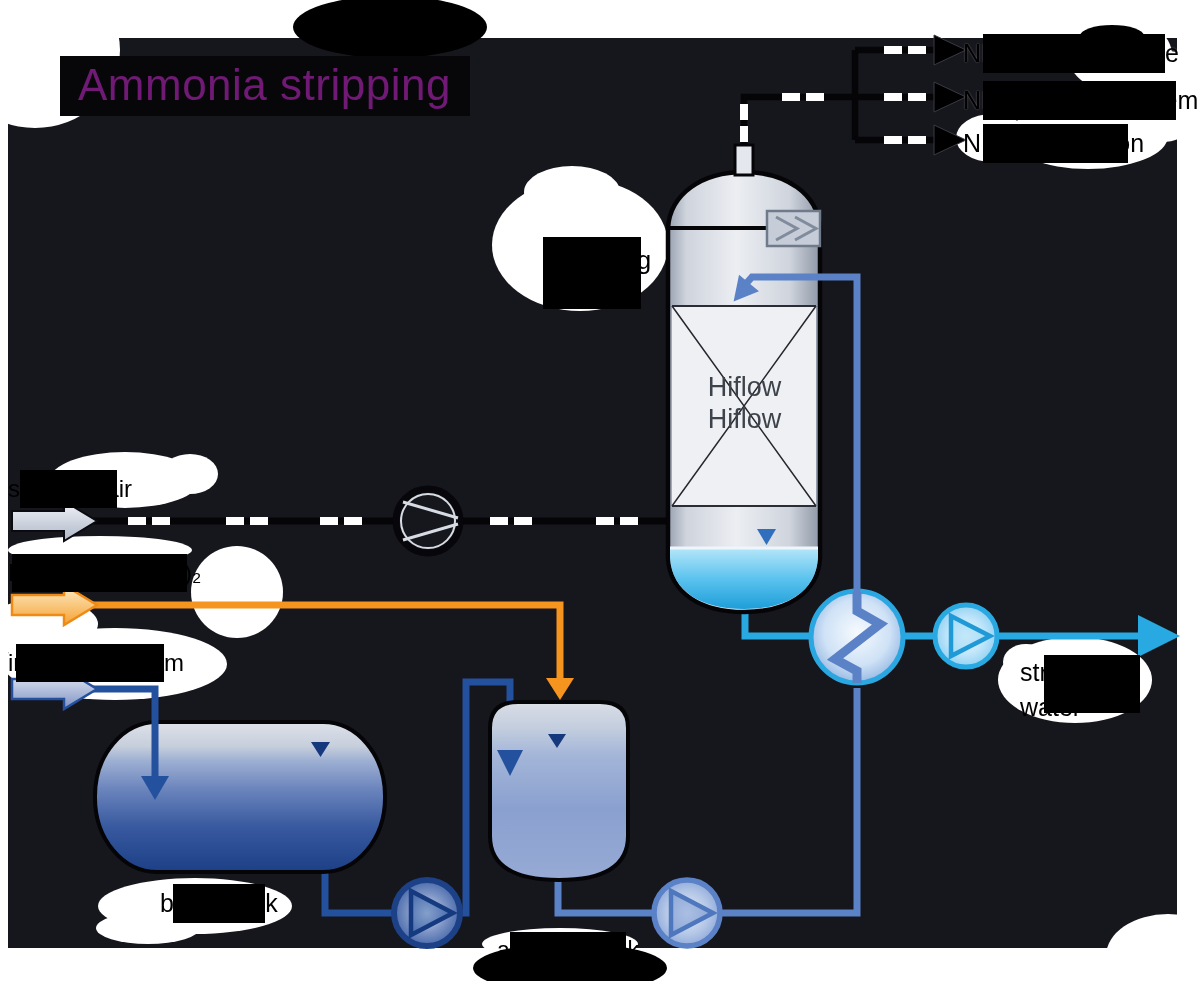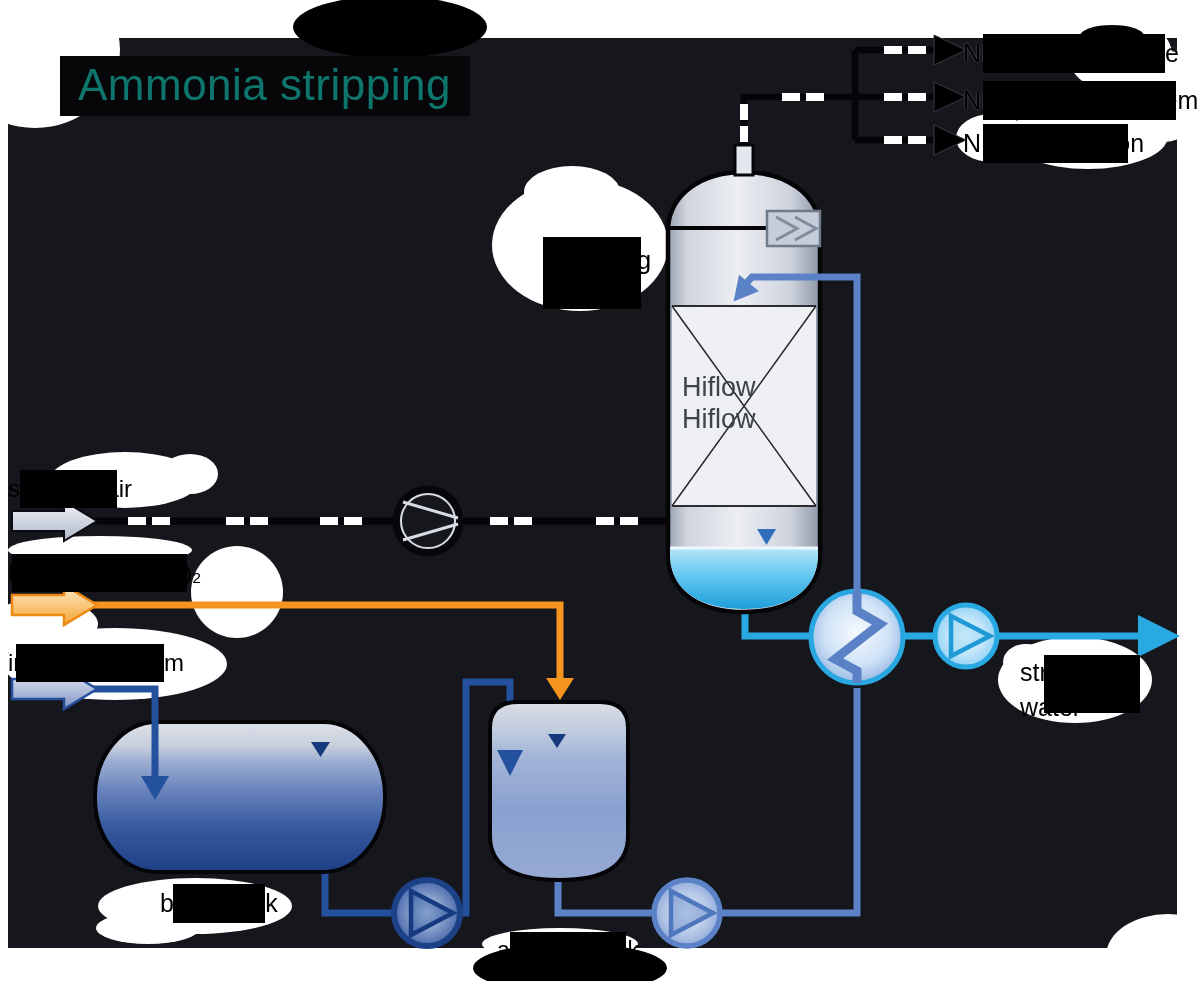--- a/index.html
+++ b/index.html
@@ -1,25 +1,25 @@
 <!DOCTYPE html>
 <html><head>
 <meta charset="utf-8">
 <style>
   html,body{margin:0;padding:0;background:#ffffff;}
   .page{position:relative;width:1200px;height:981px;background:#ffffff;overflow:hidden;
         font-family:"Liberation Sans",sans-serif;}
   svg{position:absolute;left:0;top:0;}
   .title-box{position:absolute;left:60px;top:56px;width:410px;height:60px;background:#07070a;}
-  .title{position:absolute;left:78px;top:60px;font-size:44px;color:#0f766e;letter-spacing:.5px;
+  .title{position:absolute;left:78px;top:60px;font-size:44px;color:#701a75;letter-spacing:.5px;
          white-space:nowrap;font-family:"Liberation Sans",sans-serif;}
   .lbl{position:absolute;color:#000;font-size:24px;line-height:1.25;white-space:nowrap;}
   .glow{text-shadow:0 0 2px rgba(255,255,255,.35);}
   .redact{position:absolute;background:#000;top:-4px;bottom:-4px;display:block;}
-  .hiflow{position:absolute;left:682px;top:372px;width:125px;
+  .hiflow{position:absolute;left:682px;top:372px;width:125px;text-align:center;
           font-size:27px;color:#3e434b;line-height:1.18;}
   .two-line{line-height:34px;}
 </style>
 </head>
 <body>
 
 <div class="page">
 
 <svg width="1200" height="981" viewBox="0 0 1200 981">
   <defs>

